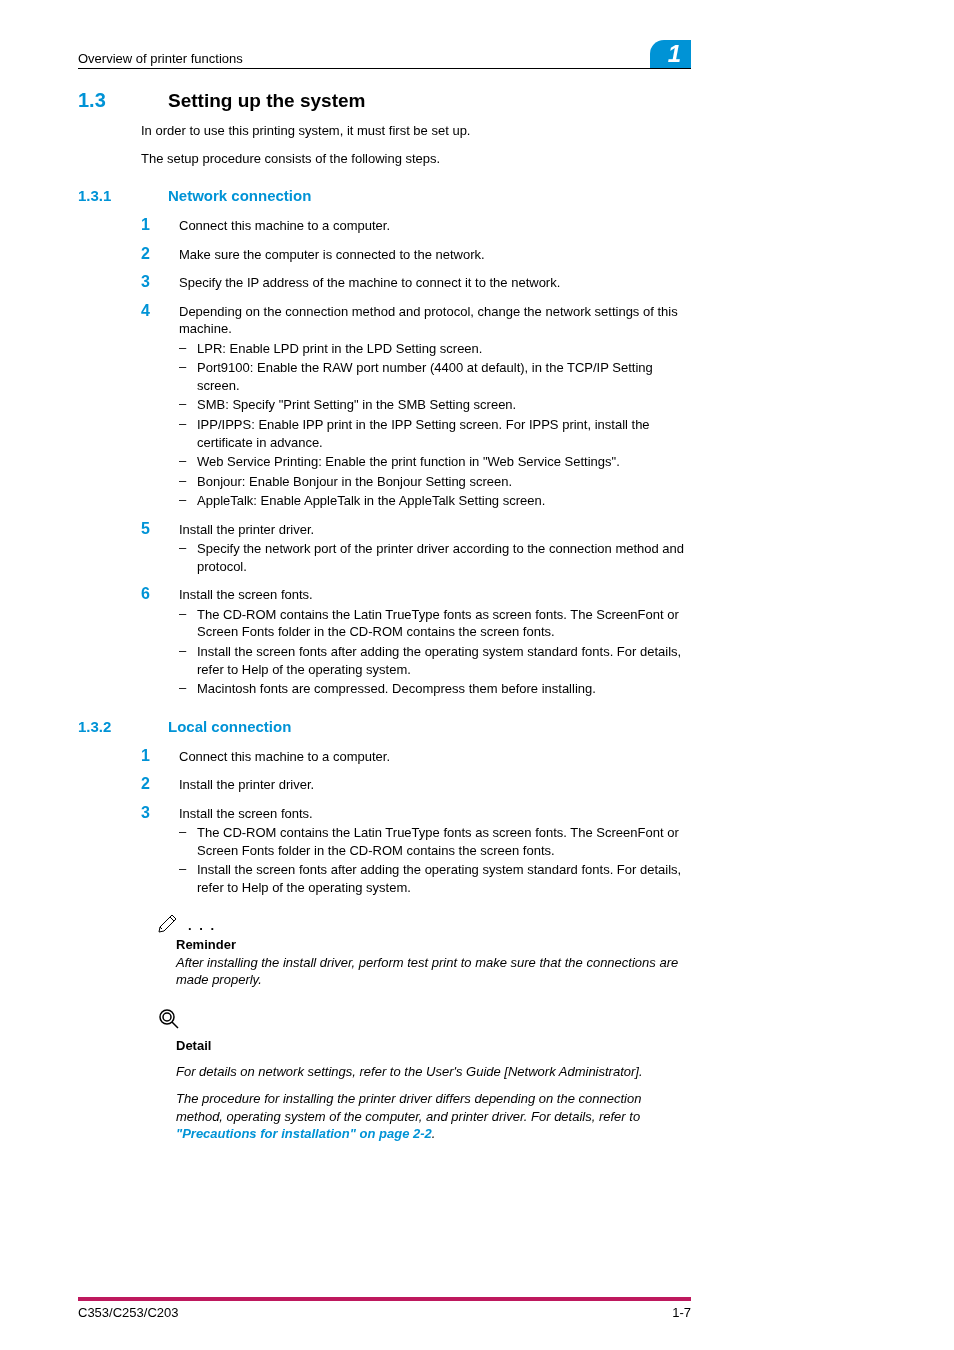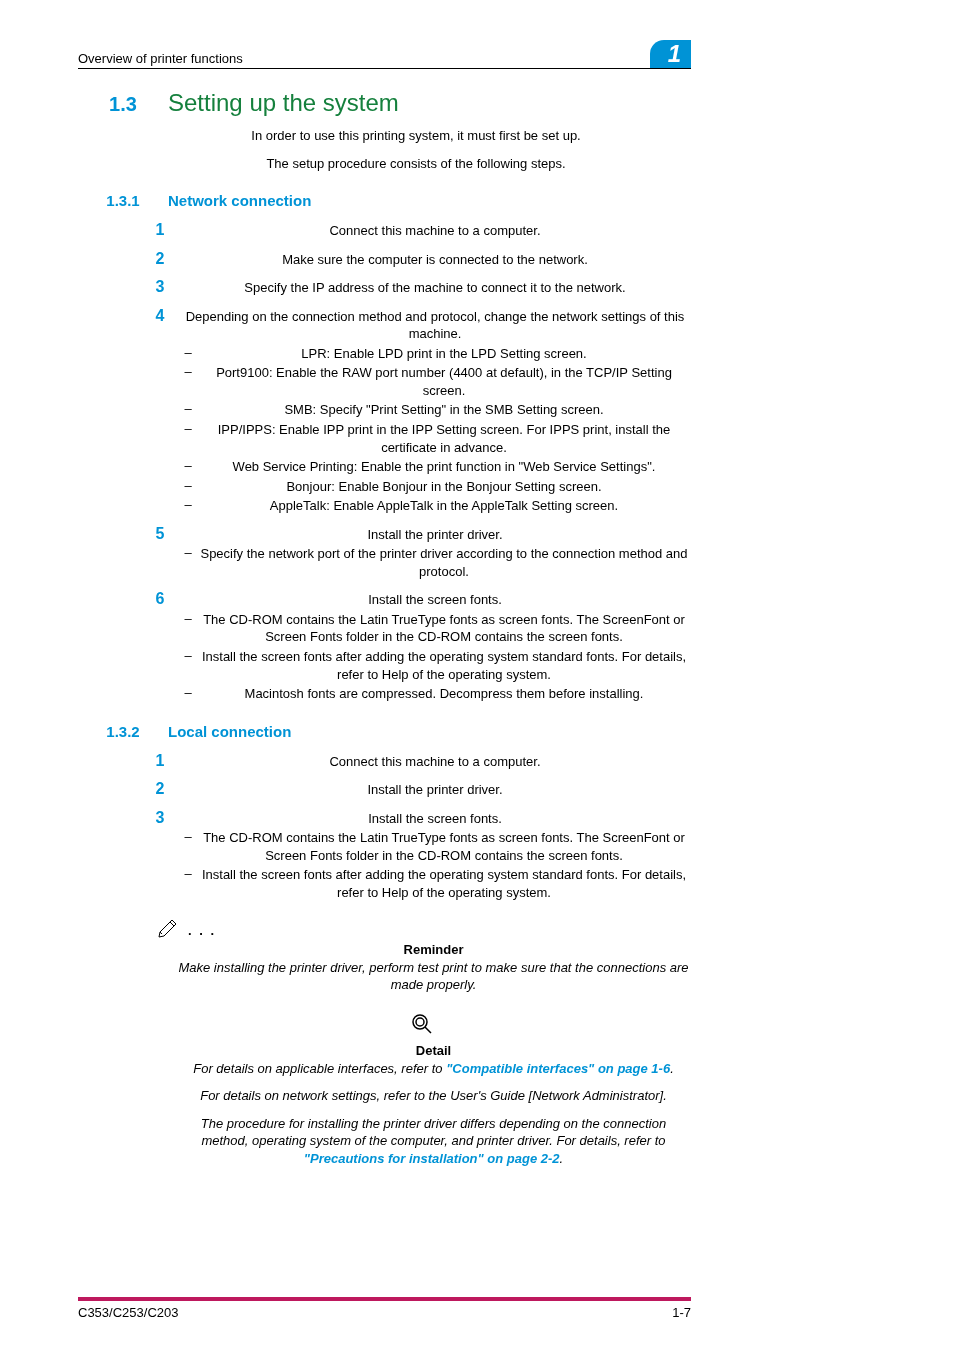--- a/index.html
+++ b/index.html
@@ -8,21 +8,20 @@
     color: #000;
     margin: 0;
     background: #fff;
   }
   .page {
     width: 769px;
     min-height: 1350px;
     padding: 40px 78px 30px 78px;
     box-sizing: border-box;
     position: relative;
-    text-align: center;
   }
   .header {
     display: flex;
     align-items: flex-end;
     justify-content: space-between;
     border-bottom: 1px solid #000;
     padding-bottom: 2px;
     margin-bottom: 20px;
   }
   .header-title {
@@ -34,21 +33,21 @@
     font-weight: bold;
     font-size: 24px;
     font-style: italic;
     padding: 2px 10px 2px 18px;
     border-top-left-radius: 14px;
     line-height: 1;
     margin-bottom: -2px;
   }
   .h1-row { display: flex; align-items: baseline; margin-bottom: 10px; }
   .h1-num { color: #0093d6; font-weight: bold; font-size: 20px; width: 90px; }
-  .h1-title { color: #15803d; font-weight: normal; font-size: 24px; }
+  .h1-title { color: #000000; font-weight: bold; font-size: 19px; }
   .body-col { margin-left: 63px; }
   .para { margin: 0 0 10px 0; line-height: 1.35; }
   .h2-row { display: flex; align-items: baseline; margin-top: 20px; margin-bottom: 12px; }
   .h2-num { color: #0093d6; font-weight: bold; font-size: 15px; width: 90px; }
   .h2-title { color: #0093d6; font-weight: bold; font-size: 15px; }
   .step-row { display: flex; align-items: baseline; margin-top: 10px; margin-bottom: 2px; }
   .step-num { color: #0093d6; font-weight: bold; font-size: 16px; width: 38px; flex: 0 0 38px; }
   .step-text { flex: 1; line-height: 1.35; padding-top:1px; }
   .sub-row { display: flex; margin-left: 38px; margin-top: 2px; }
   .sub-dash { width: 18px; flex: 0 0 18px; }
@@ -208,35 +207,32 @@
         <svg class="note-icon" viewBox="0 0 30 24">
           <g fill="none" stroke="#000" stroke-width="1">
             <path d="M4 18 L14 8 L18 12 L8 22 L3 23 L4 18 Z"></path>
             <path d="M14 8 L16 6 L20 10 L18 12"></path>
             <path d="M6 20 L4 18"></path>
           </g>
         </svg>
         <span style="font-weight:bold; letter-spacing:2px; margin-left:2px;">. . .</span>
       </div>
       <div class="note-label">Reminder</div>
-      <div class="note-body">Make installing the printer driver, perform test print to make sure that the connections are made properly.</div>
+      <div class="note-body">After installing the install driver, perform test print to make sure that the connections are made properly.</div>
     </div>
 
     <div class="note-block" style="margin-top:18px;">
       <svg class="note-icon" viewBox="0 0 30 24">
         <g fill="none" stroke="#000" stroke-width="1.5">
           <circle cx="11" cy="10" r="7"></circle>
           <circle cx="11" cy="10" r="4"></circle>
           <line x1="16" y1="15" x2="22" y2="21"></line>
         </g>
       </svg>
       <div class="note-label">Detail</div>
-      <div class="note-body">
-        <span>For details on applicable interfaces, refer to </span><a class="link">"Compatible interfaces" on page 1-6</a><span>.</span>
-      </div>
       <div class="note-body" style="margin-top:10px;">For details on network settings, refer to the User's Guide [Network Administrator].</div>
       <div class="note-body" style="margin-top:10px;">
         <span>The procedure for installing the printer driver differs depending on the connection method, operating system of the computer, and printer driver. For details, refer to </span><a class="link">"Precautions for installation" on page 2-2</a><span>.</span>
       </div>
     </div>
 
   </div>
 
   <div class="footer">
     <span>C353/C253/C203</span>

